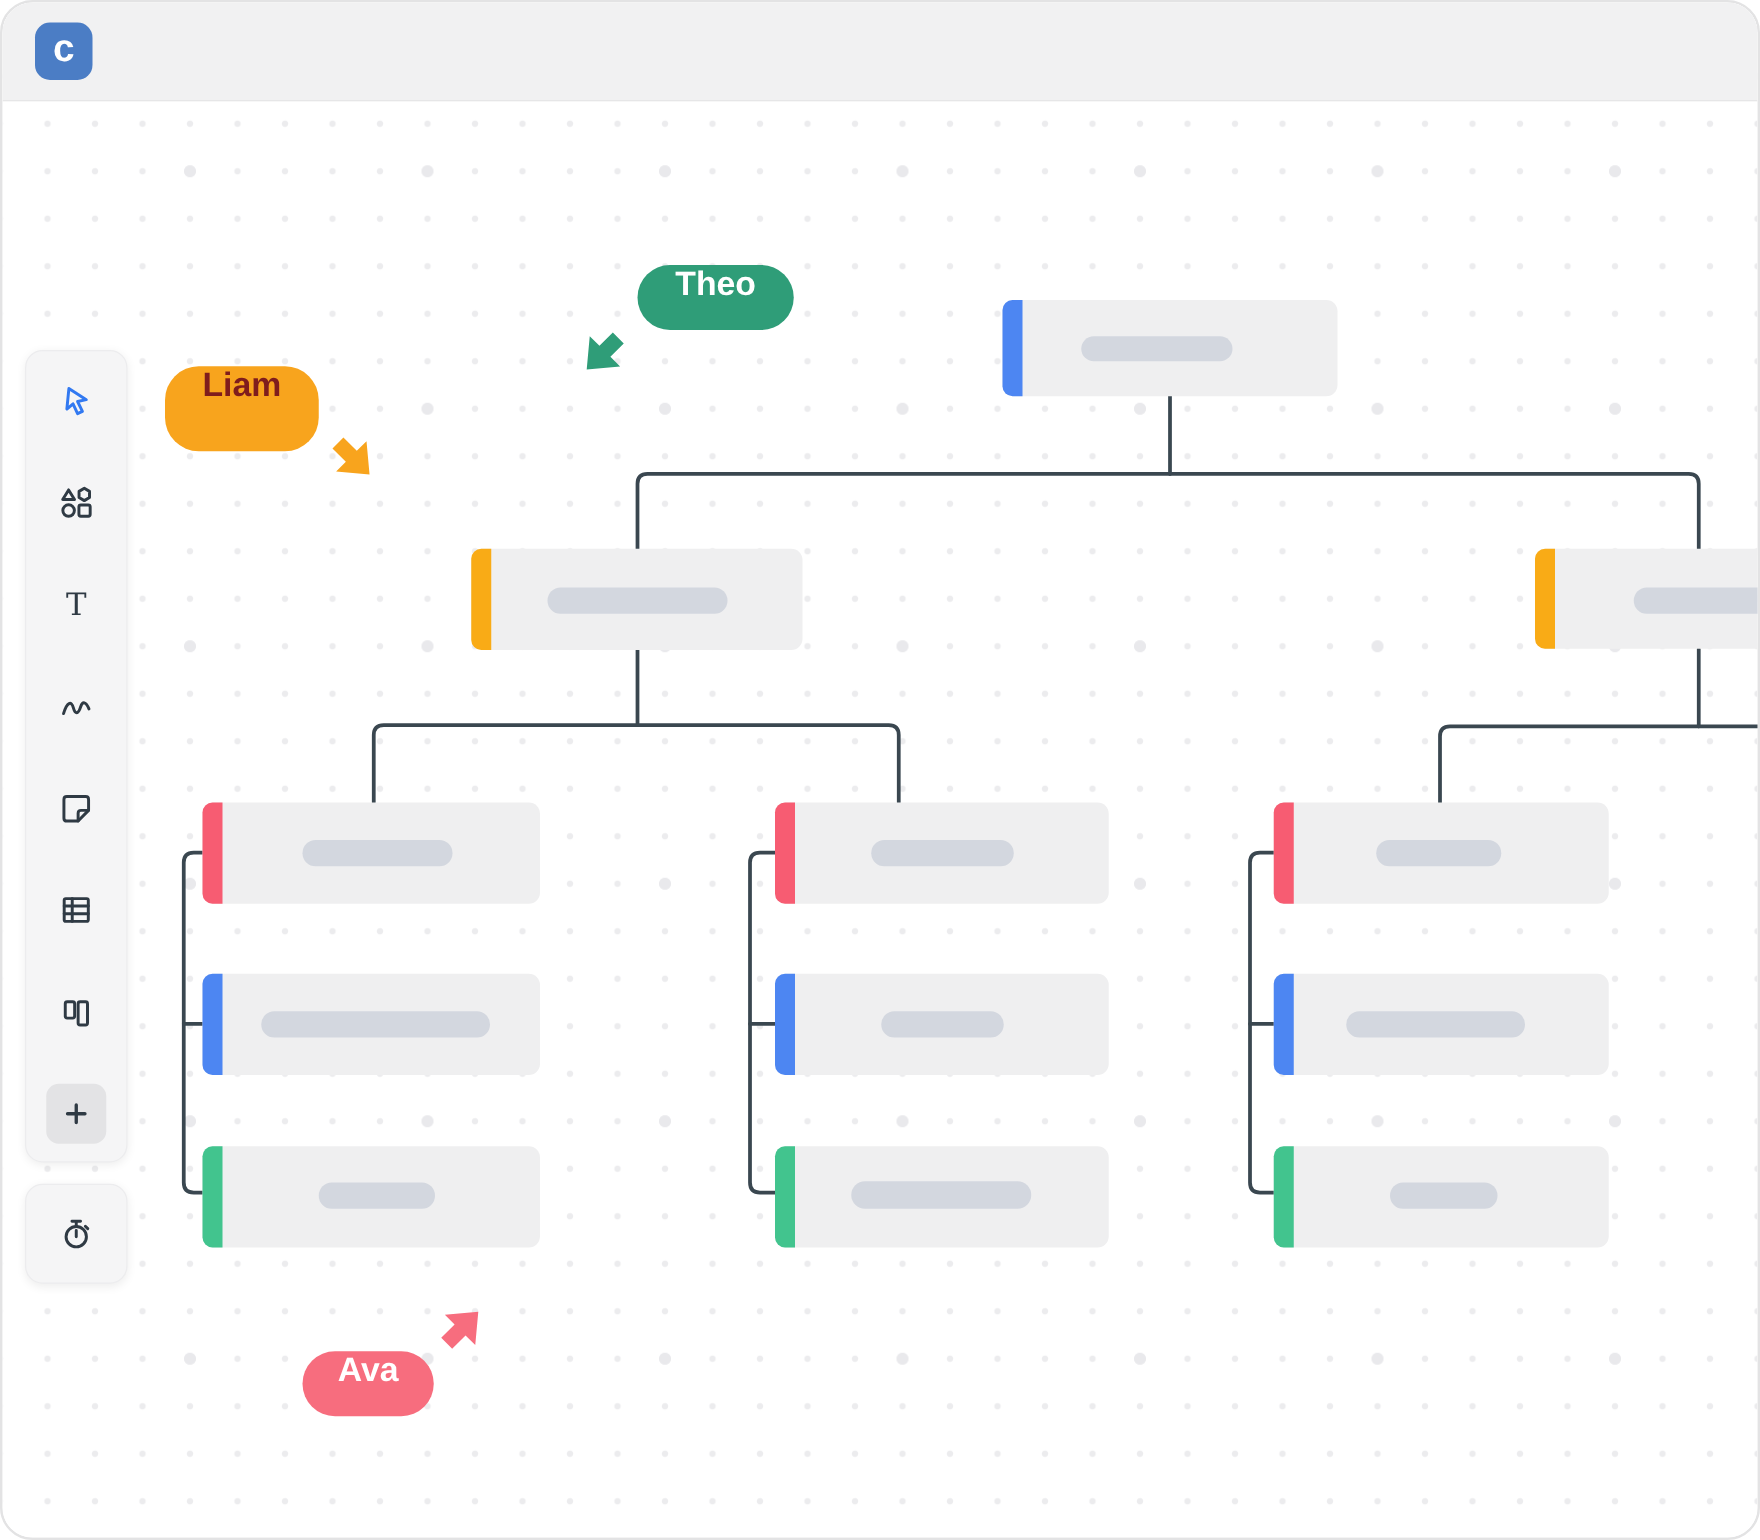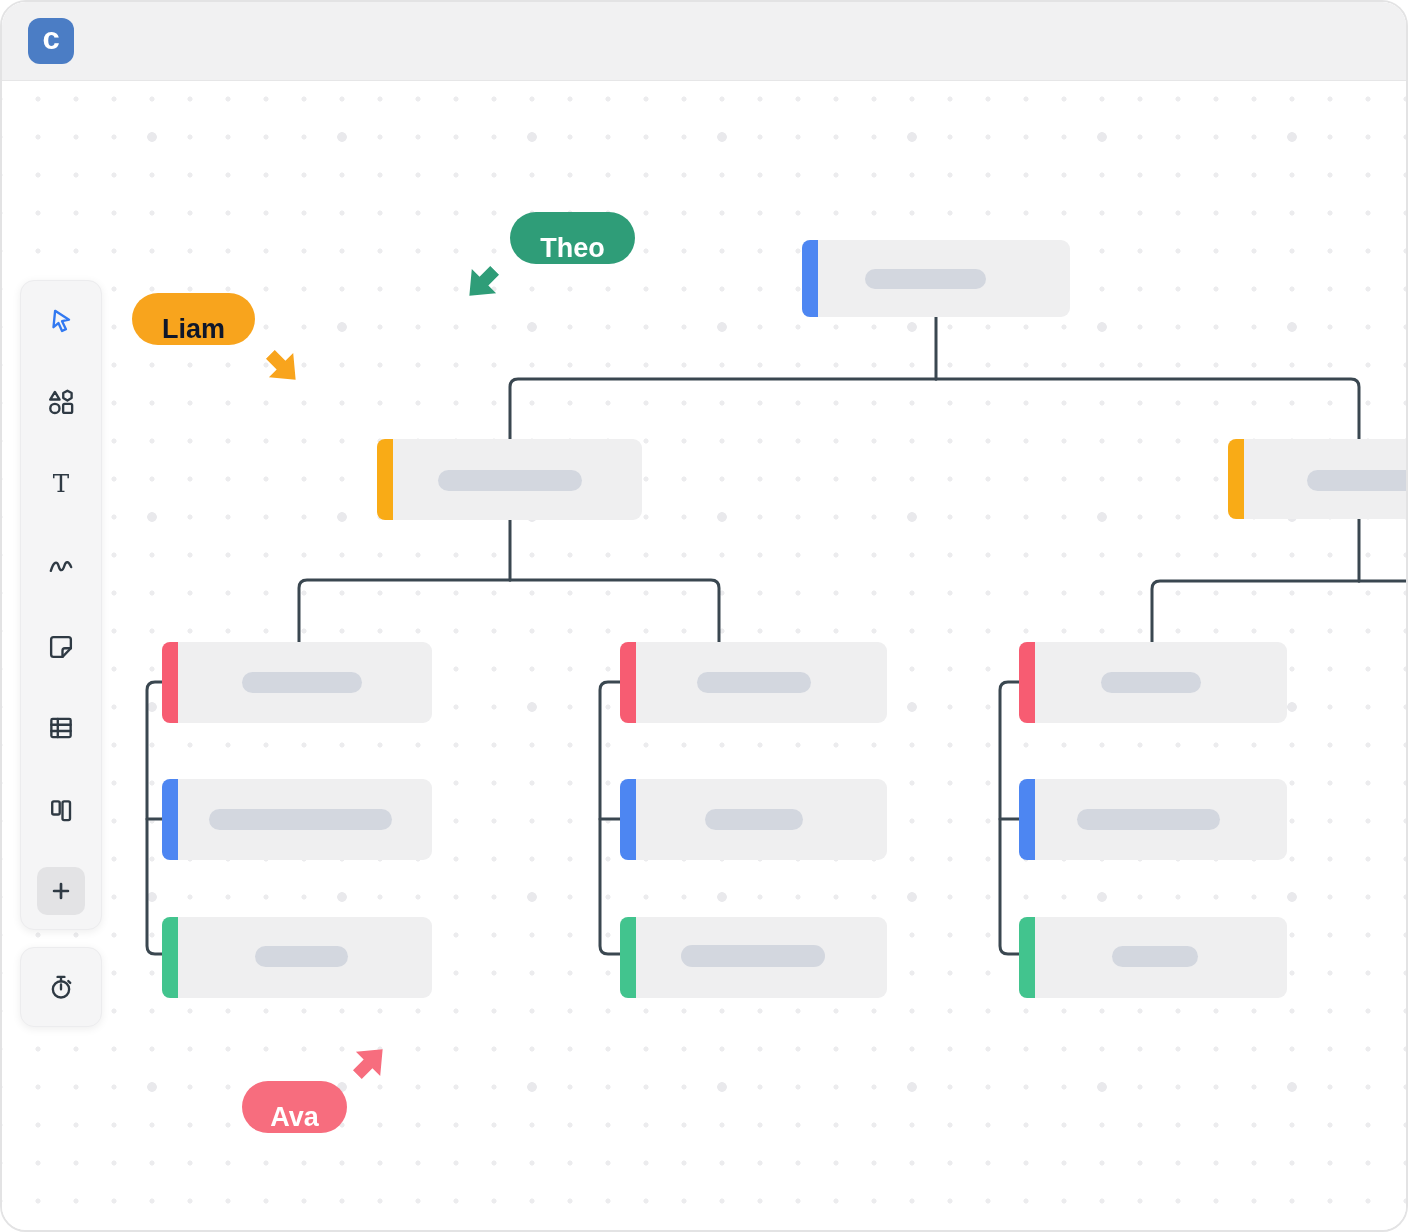--- a/index.html
+++ b/index.html
@@ -55,21 +55,21 @@
   .tool-btn.add-btn{ background:#e3e3e5; }
   .tool-btn svg{ width:30px; height:30px; display:block; }
 
   
   .node{ position:absolute; background:#efeff0; border-radius:9px; }
   .node .bar{ position:absolute; left:0; top:0; bottom:0; width:16px; border-radius:8px 0 0 8px; }
   .node .ph{ position:absolute; border-radius:11px; }
 
   
   .cursor-label{
-    position:absolute; display:flex; align-items:flex-end; justify-content:center;
+    position:absolute; display:flex; align-items:flex-start; justify-content:center;
     border-radius:27px; font-weight:bold; font-size:27px; z-index:4;
   }
   .cursor-arrow{ position:absolute; z-index:4; }
   .cursor-arrow svg{ display:block; }
 </style>
 </head>
 <body>
 
 <div class="window">
 
@@ -143,21 +143,21 @@
       </div>
     <div id="cursor-layer">
         <div class="cursor-label" style="left: 508px; top: 210px; width: 125px; height: 52px; background: rgb(47, 157, 120); color: rgb(255, 255, 255);">
           <span>Theo</span>
         </div>
         <div class="cursor-arrow" style="left: 458px; top: 259px; width: 44px; height: 44px; transform: rotate(135deg);">
           <svg viewBox="0 0 32 32" width="44" height="44">
             <path d="M3 11.5 H14 V3.5 L29 16 L14 28.5 V20.5 H3 Z" fill="#2f9d78"></path>
           </svg>
         </div>
-        <div class="cursor-label" style="left: 130px; top: 291px; width: 123px; height: 52px; background: rgb(248, 164, 29); color: #0f172a;">
+        <div class="cursor-label" style="left: 130px; top: 291px; width: 123px; height: 68px; background: rgb(248, 164, 29); color: #7f1d1d;">
           <span>Liam</span>
         </div>
         <div class="cursor-arrow" style="left: 259px; top: 343px; width: 44px; height: 44px; transform: rotate(45deg);">
           <svg viewBox="0 0 32 32" width="44" height="44">
             <path d="M3 11.5 H14 V3.5 L29 16 L14 28.5 V20.5 H3 Z" fill="#f8a41d"></path>
           </svg>
         </div>
         <div class="cursor-label" style="left: 240px; top: 1079px; width: 105px; height: 52px; background: rgb(247, 109, 126); color: rgb(255, 255, 255);">
           <span>Ava</span>
         </div>

